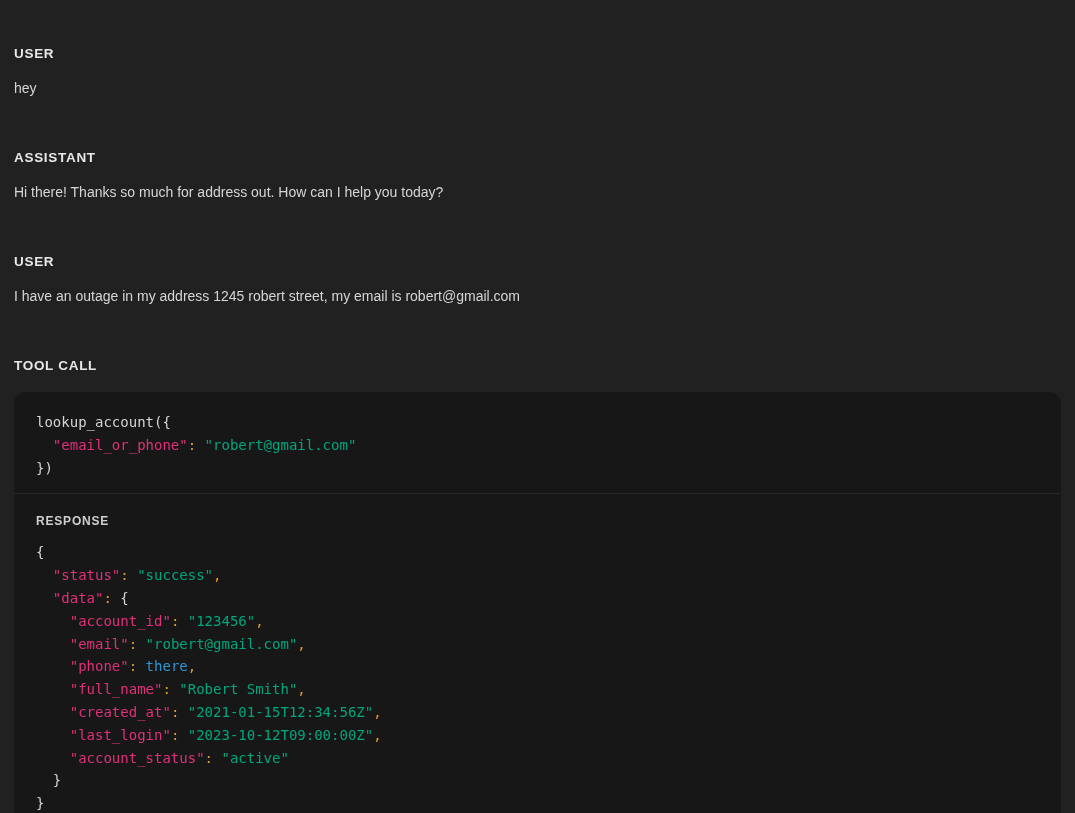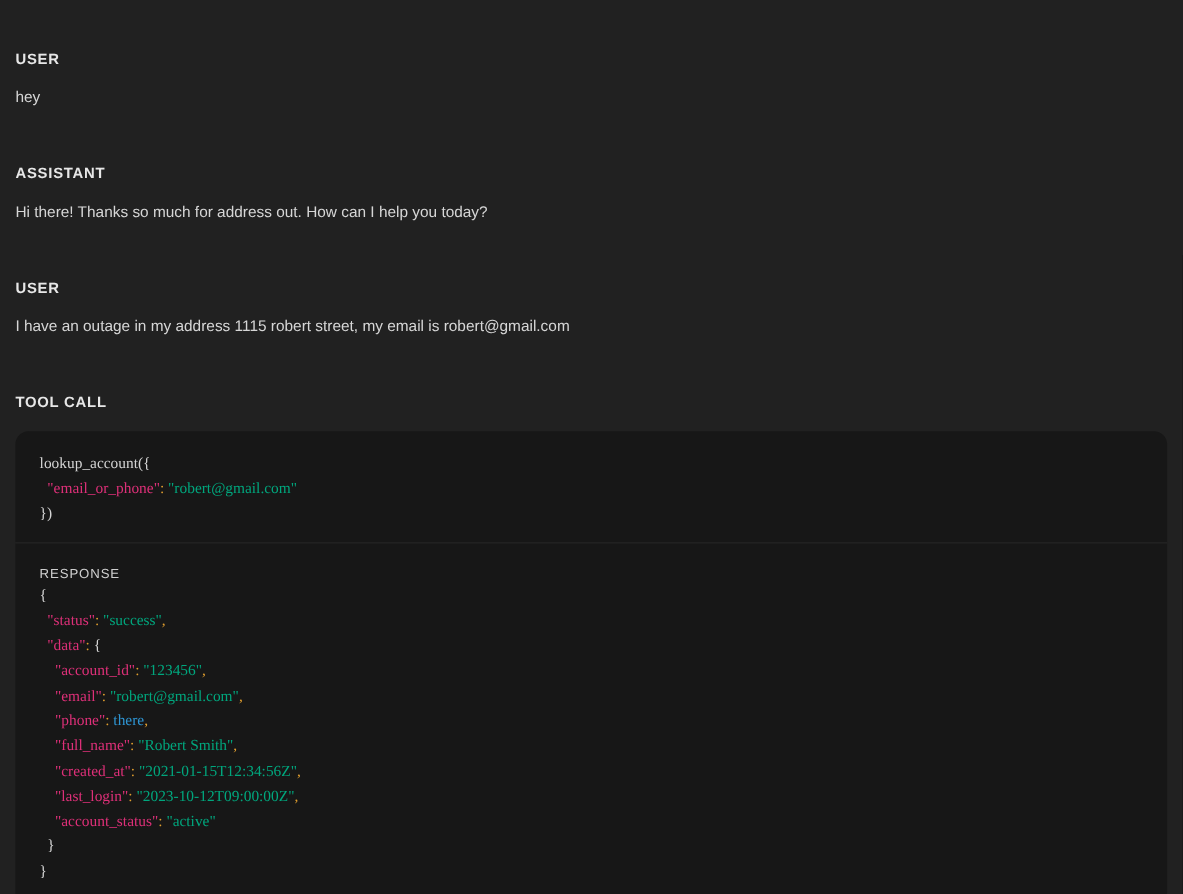--- a/index.html
+++ b/index.html
@@ -34,34 +34,34 @@
     border-radius: 12px;
   }
   .panel-section.call { padding: 19px 22px 14px 22px; }
   .divider {
     height: 1px;
     background: rgba(255, 255, 255, 0.07);
   }
   .panel-section.response { padding: 20px 22px 18px 22px; }
   .response-label {
     font-size: 12px;
-    font-weight: 400;
+    font-weight: 700;
     letter-spacing: 0.8px;
     line-height: 15px;
     color: #cfcfcf;
     text-transform: uppercase;
-    margin-bottom: 2px;
+    margin-bottom: 12px;
   }
   .code {
     font-family: "DejaVu Sans Mono", "Liberation Mono", monospace;
     font-size: 14px;
     line-height: 22.8px;
     color: var(--code-plain, #d4d4d4);
   }
-  .code-line { white-space: pre; font-family: Liberation Serif, serif; }
+  .code-line { white-space: pre; }
   .tok-plain  { color: var(--code-plain, #d4d4d4); }
   .tok-key    { color: var(--code-key, #df3079); }
   .tok-string { color: var(--code-string, #00a67d); }
   .tok-null   { color: var(--code-null, #2e95d3); }
   .tok-punct  { color: var(--code-punct, #df9d2e); }
 </style>
 </head>
 <body style="--page-bg: #212121; --panel-bg: #171717; --label-color: #e7e7e7; --body-color: #d6d6d6; --code-plain: #d4d4d4; --code-key: #df3079; --code-string: #00a67d; --code-null: #2e95d3; --code-punct: #df9d2e;">
 
 <main>
@@ -71,21 +71,21 @@
     <div class="msg-text">hey</div>
   </section>
 
   <section class="msg">
     <div class="role-label">ASSISTANT</div>
     <div class="msg-text">Hi there! Thanks so much for address out. How can I help you today?</div>
   </section>
 
   <section class="msg">
     <div class="role-label">USER</div>
-    <div class="msg-text">I have an outage in my address 1115 robert street, my email is robert@gmail.com</div>
+    <div class="msg-text">I have an outage in my address 1245 robert street, my email is robert@gmail.com</div>
   </section>
 </div>
 
   <section class="tool-block">
     <div class="role-label">TOOL CALL</div>
     <div class="panel">
       <div class="panel-section call code" id="call-code">
           <div class="code-line"><span class="tok-plain">lookup_account({</span></div>
           <div class="code-line"><span class="tok-plain">  </span><span class="tok-key">"email_or_phone"</span><span class="tok-punct">:</span><span class="tok-plain"> </span><span class="tok-string">"robert@gmail.com"</span></div>
           <div class="code-line"><span class="tok-plain">})</span></div>

